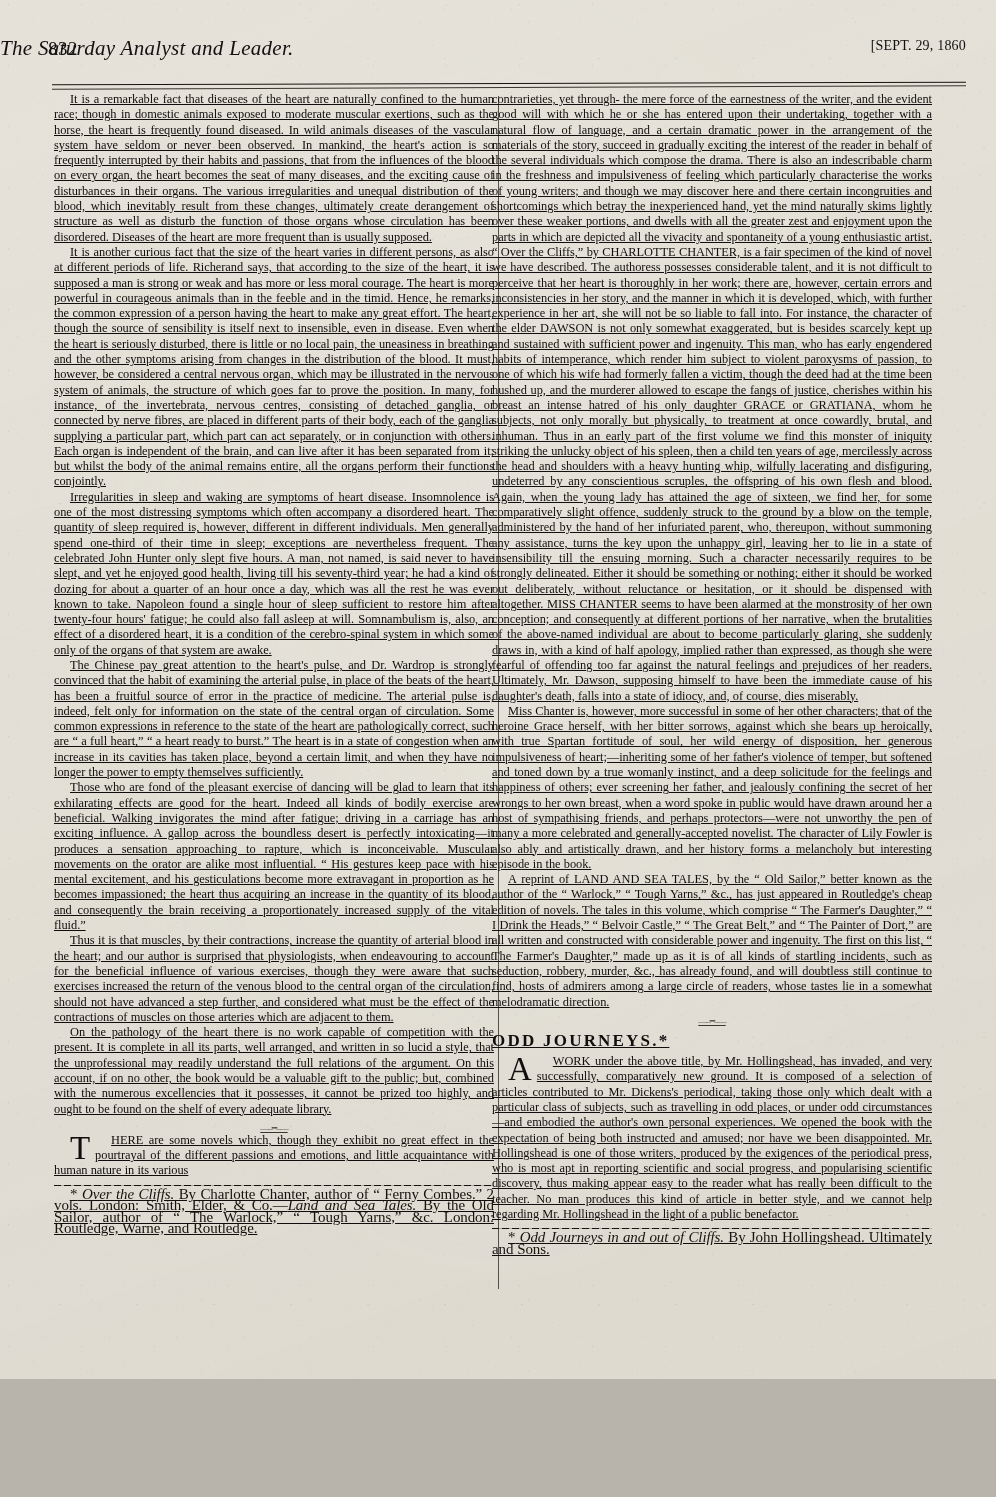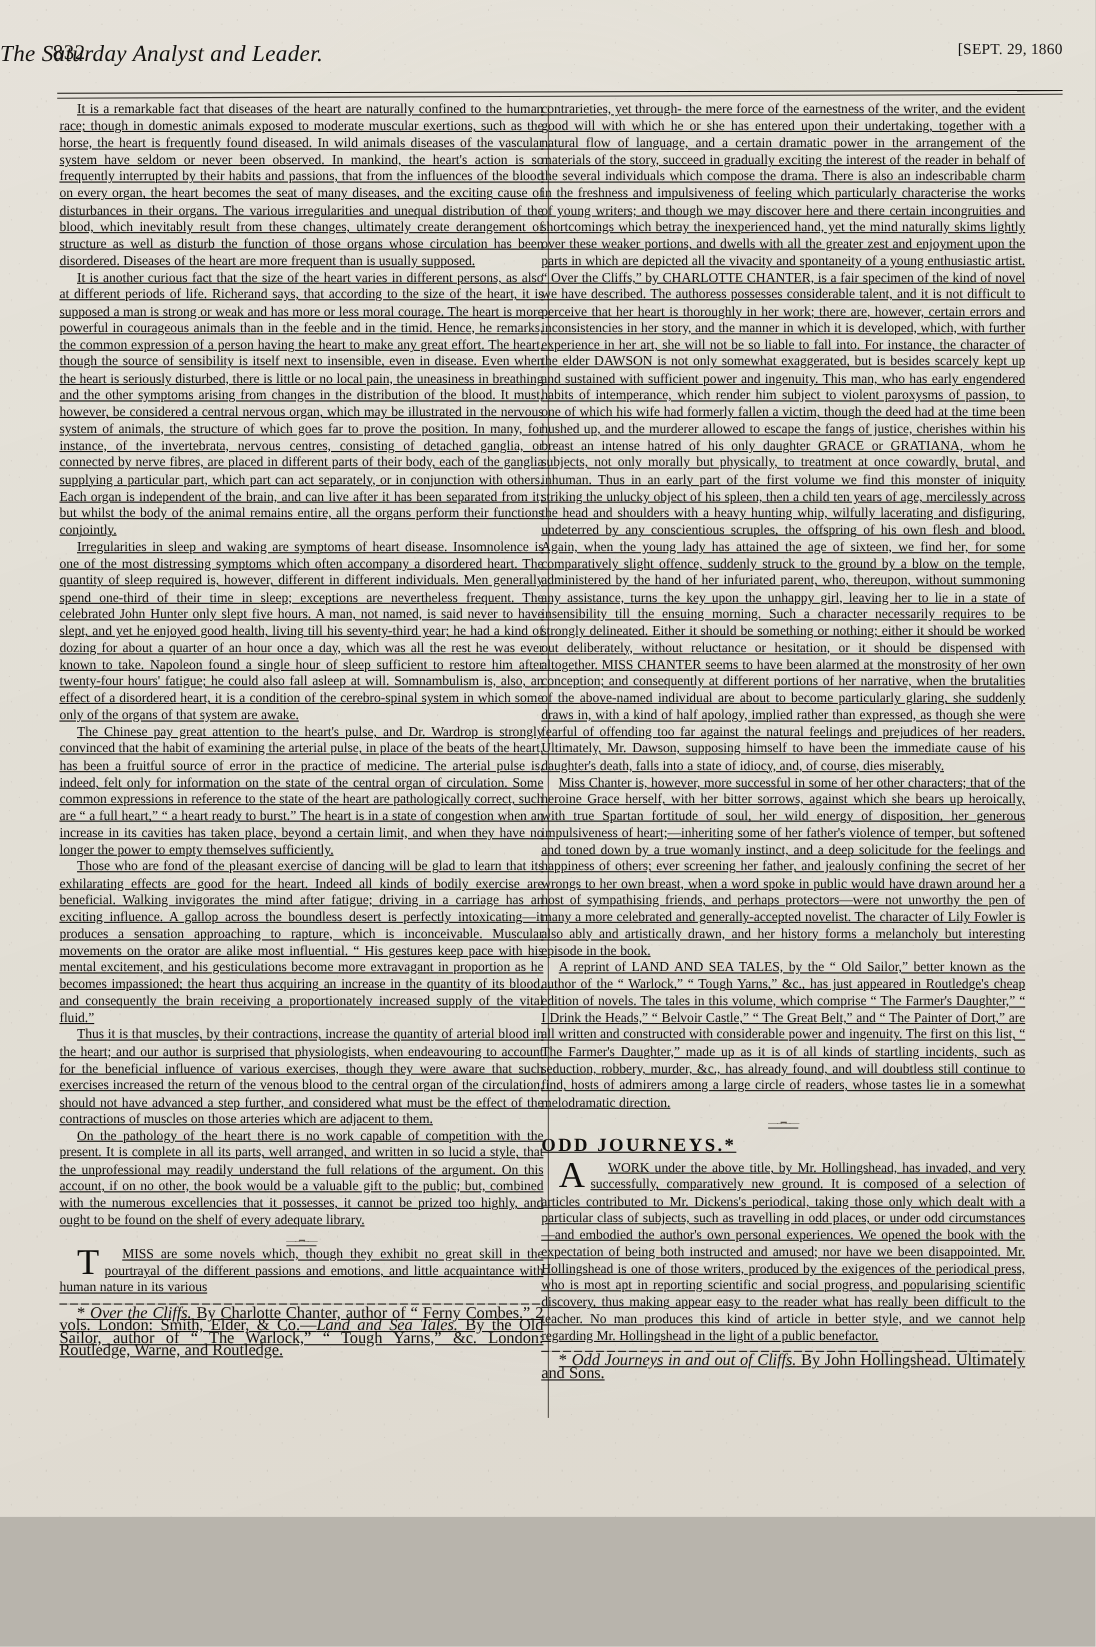--- a/index.html
+++ b/index.html
@@ -225,21 +225,21 @@
       <p>It is another curious fact that the size of the heart varies in different persons, as also at different periods of life. Richerand says, that according to the size of the heart, it is supposed a man is strong or weak and has more or less moral courage. The heart is more powerful in courageous animals than in the feeble and in the timid. Hence, he remarks, the common expression of a person having the heart to make any great effort. The heart, though the source of sensibility is itself next to insensible, even in disease. Even when the heart is seriously disturbed, there is little or no local pain, the uneasiness in breathing and the other symptoms arising from changes in the distribution of the blood. It must, however, be considered a central nervous organ, which may be illustrated in the nervous system of animals, the structure of which goes far to prove the position. In many, for instance, of the invertebrata, nervous centres, consisting of detached ganglia, or connected by nerve fibres, are placed in different parts of their body, each of the ganglia supplying a particular part, which part can act separately, or in conjunction with others. Each organ is independent of the brain, and can live after it has been separated from it; but whilst the body of the animal remains entire, all the organs perform their functions conjointly.</p>
       <p>Irregularities in sleep and waking are symptoms of heart disease. Insomnolence is one of the most distressing symptoms which often accompany a disordered heart. The quantity of sleep required is, however, different in different individuals. Men generally spend one-third of their time in sleep; exceptions are nevertheless frequent. The celebrated John Hunter only slept five hours. A man, not named, is said never to have slept, and yet he enjoyed good health, living till his seventy-third year; he had a kind of dozing for about a quarter of an hour once a day, which was all the rest he was ever known to take. Napoleon found a single hour of sleep sufficient to restore him after twenty-four hours' fatigue; he could also fall asleep at will. Somnambulism is, also, an effect of a disordered heart, it is a condition of the cerebro-spinal system in which some only of the organs of that system are awake.</p>
       <p>The Chinese pay great attention to the heart's pulse, and Dr. Wardrop is strongly convinced that the habit of examining the arterial pulse, in place of the beats of the heart, has been a fruitful source of error in the practice of medicine. The arterial pulse is, indeed, felt only for information on the state of the central organ of circulation. Some common expressions in reference to the state of the heart are pathologically correct, such are “ a full heart,” “ a heart ready to burst.” The heart is in a state of congestion when an increase in its cavities has taken place, beyond a certain limit, and when they have no longer the power to empty themselves sufficiently.</p>
       <p>Those who are fond of the pleasant exercise of dancing will be glad to learn that its exhilarating effects are good for the heart. Indeed all kinds of bodily exercise are beneficial. Walking invigorates the mind after fatigue; driving in a carriage has an exciting influence. A gallop across the boundless desert is perfectly intoxicating—it produces a sensation approaching to rapture, which is inconceivable. Muscular movements on the orator are alike most influential. “ His gestures keep pace with his mental excitement, and his gesticulations become more extravagant in proportion as he becomes impassioned; the heart thus acquiring an increase in the quantity of its blood, and consequently the brain receiving a proportionately increased supply of the vital fluid.”</p>
       <p>Thus it is that muscles, by their contractions, increase the quantity of arterial blood in the heart; and our author is surprised that physiologists, when endeavouring to account for the beneficial influence of various exercises, though they were aware that such exercises increased the return of the venous blood to the central organ of the circulation, should not have advanced a step further, and considered what must be the effect of the contractions of muscles on those arteries which are adjacent to them.</p>
       <p>On the pathology of the heart there is no work capable of competition with the present. It is complete in all its parts, well arranged, and written in so lucid a style, that the unprofessional may readily understand the full relations of the argument. On this account, if on no other, the book would be a valuable gift to the public; but, combined with the numerous excellencies that it possesses, it cannot be prized too highly, and ought to be found on the shelf of every adequate library.</p>
 
       <div class="orn">―‒━‒―</div>
 
       <p class="dropcap-para">
-        <span class="dropcap">T</span><span>MISS</span> <span>are some novels which, though they exhibit no great skill in the pourtrayal of the different passions and emotions, and little acquaintance with human nature in its various</span>
+        <span class="dropcap">T</span><span>HERE</span> <span>are some novels which, though they exhibit no great effect in the pourtrayal of the different passions and emotions, and little acquaintance with human nature in its various</span>
       </p>
 
       <div class="fn-rule"></div>
       <p class="footnote"><span>*</span> <em>Over the Cliffs.</em><span> By Charlotte Chanter, author of “ Ferny Combes.” 2 vols. London: Smith, Elder, &amp; Co.—</span><em>Land and Sea Tales.</em><span> By the Old Sailor, author of “ The Warlock,” “ Tough Yarns,” &amp;c. London: Routledge, Warne, and Routledge.</span></p>
 
     </div>
 
     <div class="col right">
 
       <p class="noindent">contrarieties, yet through- the mere force of the earnestness of the writer, and the evident good will with which he or she has entered upon their undertaking, together with a natural flow of language, and a certain dramatic power in the arrangement of the materials of the story, succeed in gradually exciting the interest of the reader in behalf of the several individuals which compose the drama. There is also an indescribable charm in the freshness and impulsiveness of feeling which particularly characterise the works of young writers; and though we may discover here and there certain incongruities and shortcomings which betray the inexperienced hand, yet the mind naturally skims lightly over these weaker portions, and dwells with all the greater zest and enjoyment upon the parts in which are depicted all the vivacity and spontaneity of a young enthusiastic artist. “ Over the Cliffs,” by CHARLOTTE CHANTER, is a fair specimen of the kind of novel we have described. The authoress possesses considerable talent, and it is not difficult to perceive that her heart is thoroughly in her work; there are, however, certain errors and inconsistencies in her story, and the manner in which it is developed, which, with further experience in her art, she will not be so liable to fall into. For instance, the character of the elder DAWSON is not only somewhat exaggerated, but is besides scarcely kept up and sustained with sufficient power and ingenuity. This man, who has early engendered habits of intemperance, which render him subject to violent paroxysms of passion, to one of which his wife had formerly fallen a victim, though the deed had at the time been hushed up, and the murderer allowed to escape the fangs of justice, cherishes within his breast an intense hatred of his only daughter GRACE or GRATIANA, whom he subjects, not only morally but physically, to treatment at once cowardly, brutal, and inhuman. Thus in an early part of the first volume we find this monster of iniquity striking the unlucky object of his spleen, then a child ten years of age, mercilessly across the head and shoulders with a heavy hunting whip, wilfully lacerating and disfiguring, undeterred by any conscientious scruples, the offspring of his own flesh and blood. Again, when the young lady has attained the age of sixteen, we find her, for some comparatively slight offence, suddenly struck to the ground by a blow on the temple, administered by the hand of her infuriated parent, who, thereupon, without summoning any assistance, turns the key upon the unhappy girl, leaving her to lie in a state of insensibility till the ensuing morning. Such a character necessarily requires to be strongly delineated. Either it should be something or nothing; either it should be worked out deliberately, without reluctance or hesitation, or it should be dispensed with altogether. MISS CHANTER seems to have been alarmed at the monstrosity of her own conception; and consequently at different portions of her narrative, when the brutalities of the above-named individual are about to become particularly glaring, she suddenly draws in, with a kind of half apology, implied rather than expressed, as though she were fearful of offending too far against the natural feelings and prejudices of her readers. Ultimately, Mr. Dawson, supposing himself to have been the immediate cause of his daughter's death, falls into a state of idiocy, and, of course, dies miserably.</p>

